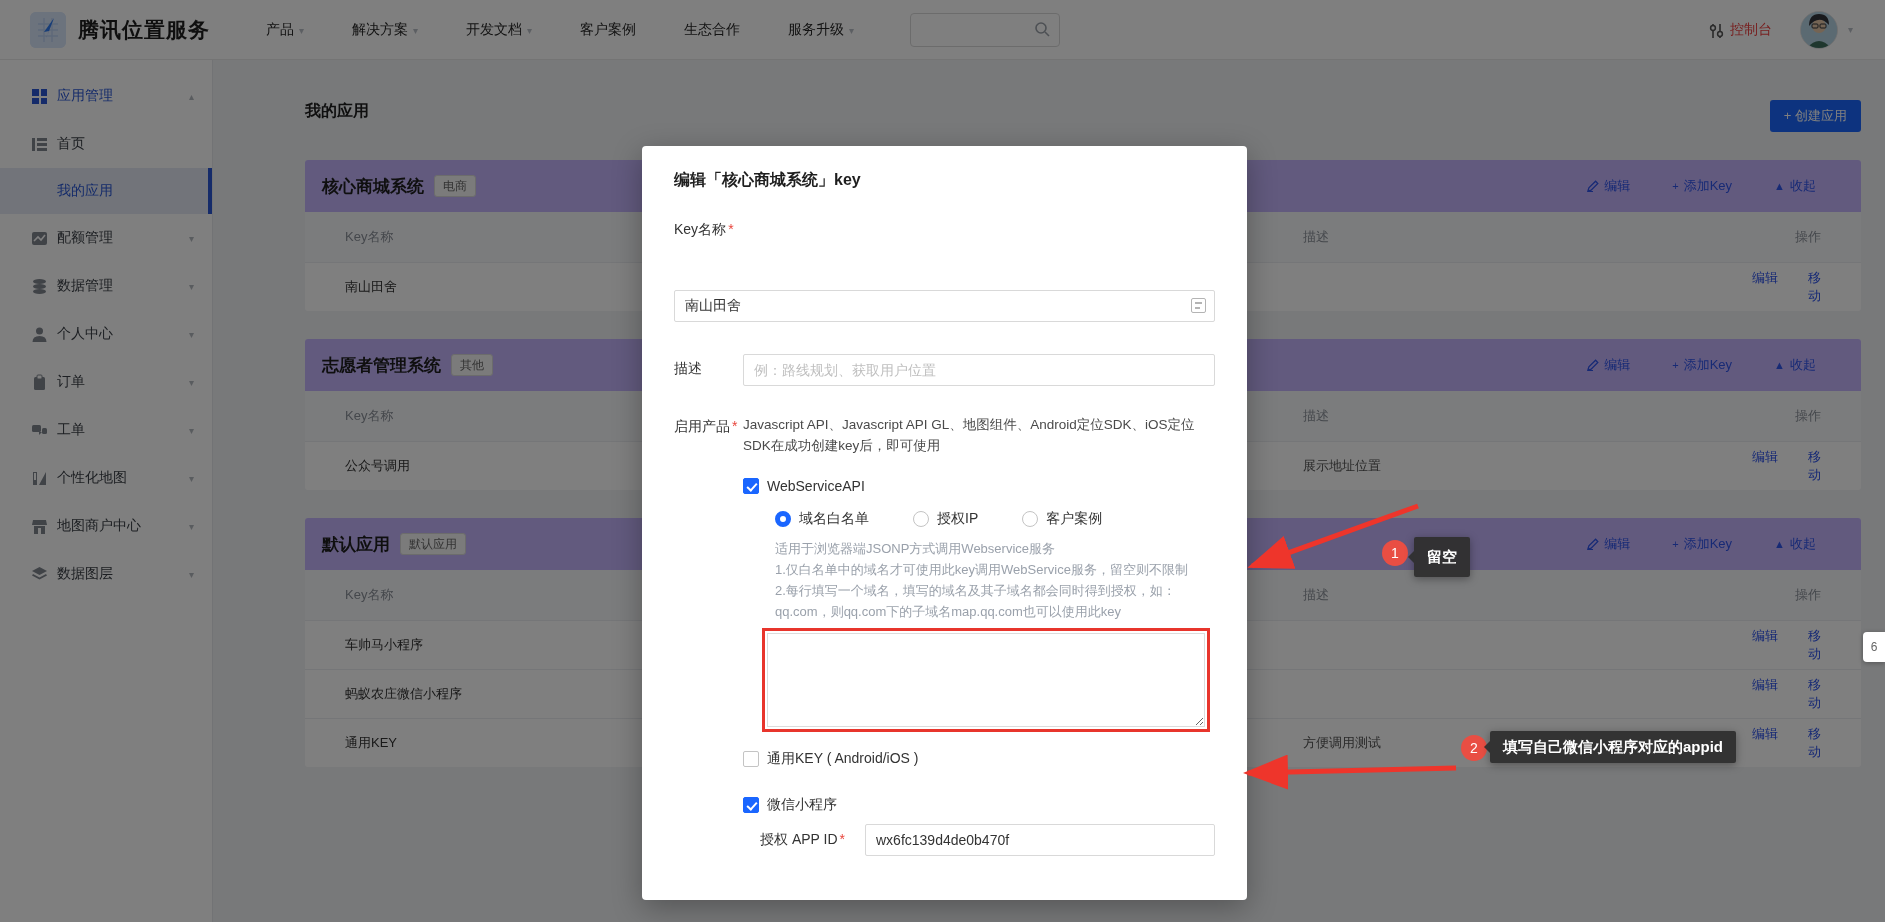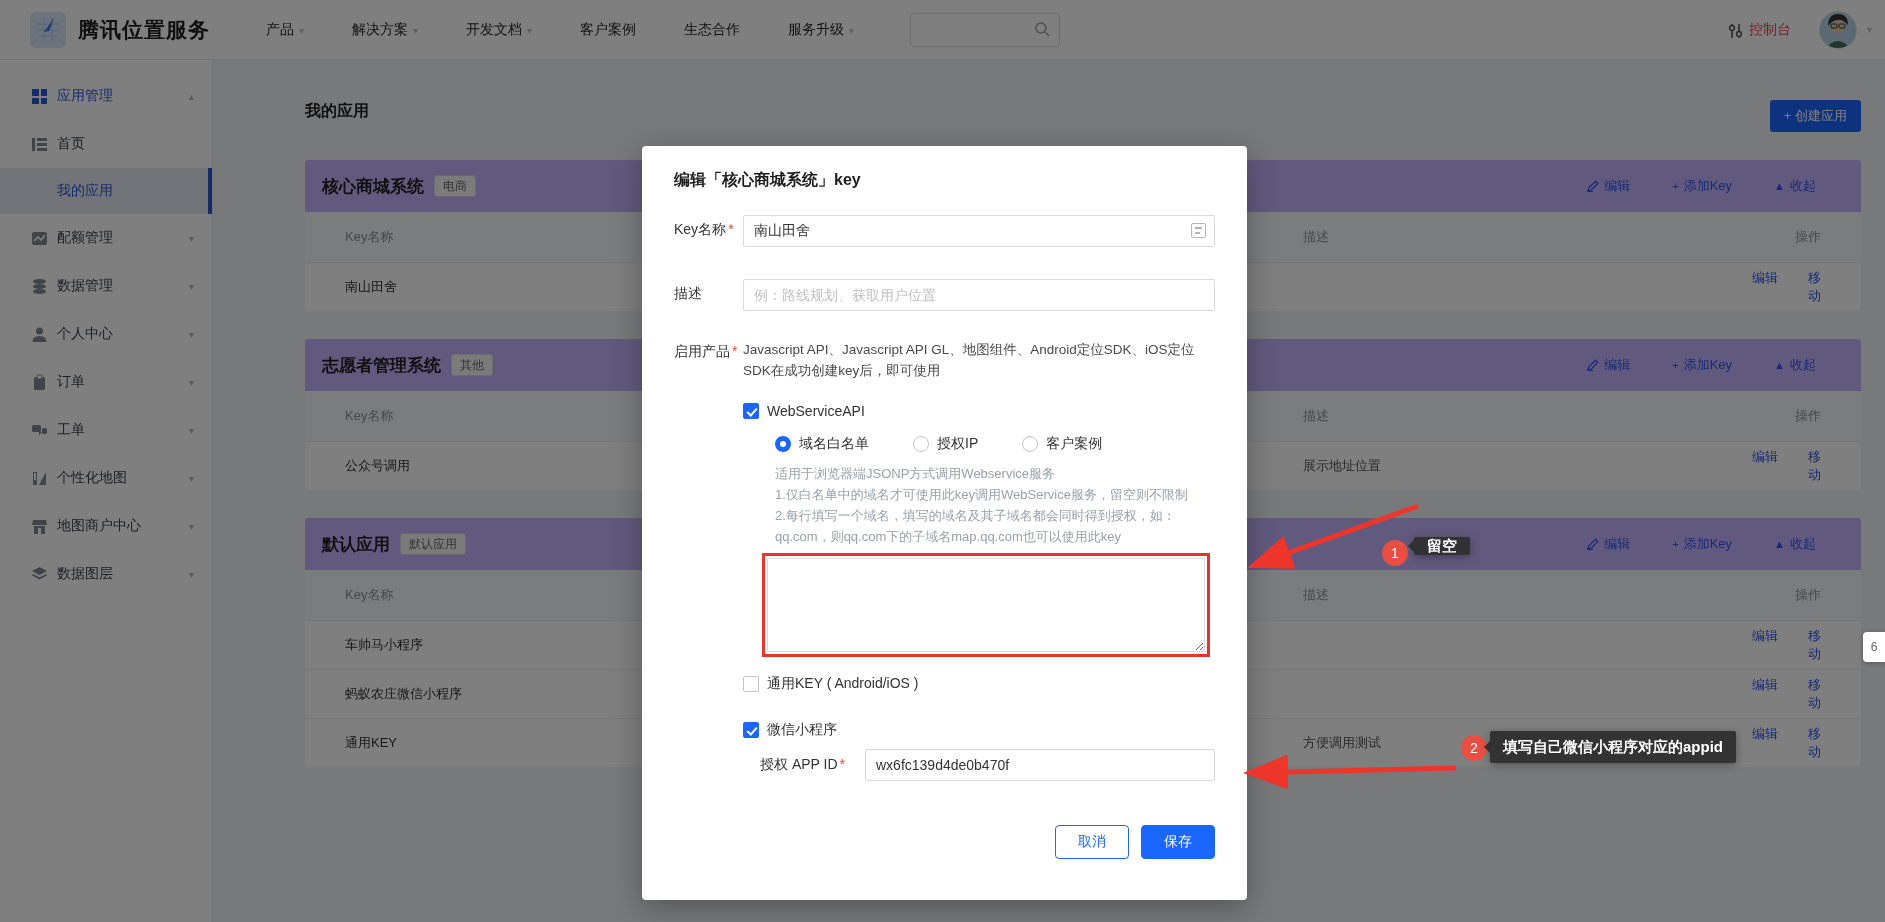--- a/index.html
+++ b/index.html
@@ -5,21 +5,21 @@
   html,body{margin:0;padding:0;}
   body{
     width:1885px;height:922px;position:relative;overflow:hidden;
     font-family:"Liberation Sans","DejaVu Sans",sans-serif;
     background:#f0f2f5;color:#333;
     -webkit-font-smoothing:antialiased;
   }
   a{text-decoration:none;cursor:pointer;}
   
   .navbar{position:absolute;top:0;left:0;right:0;height:60px;background:#fff;
-    border-bottom:1px solid #e8e8e8;display:flex;align-items:center;padding:0 13px 0 30px;box-sizing:border-box;z-index:10;}
+    border-bottom:1px solid #e8e8e8;display:flex;align-items:center;padding:0 32px 0 30px;box-sizing:border-box;z-index:10;}
   .brand{display:flex;align-items:center;gap:12px;}
   .brand-logo{width:36px;height:36px;border-radius:6px;background:#d9e6fb;position:relative;overflow:hidden;flex:0 0 36px;}
   .brand-logo svg{position:absolute;inset:0;}
   .brand-name{font-size:21px;font-weight:700;color:#1f1f1f;letter-spacing:1px;white-space:nowrap;}
   .nav-menu{display:flex;align-items:center;gap:48px;margin-left:56px;}
   .nav-item{font-size:14px;color:#262626;white-space:nowrap;}
   .nav-item .caret{color:#b9bec6;font-size:10px;margin-left:5px;}
   .nav-search{margin-left:56px;width:150px;height:34px;border:1px solid #d9d9d9;border-radius:4px;background:#fff;
     display:flex;align-items:center;justify-content:flex-end;padding:0 8px;box-sizing:border-box;}
   .nav-right{margin-left:auto;display:flex;align-items:center;gap:10px;}
@@ -57,21 +57,21 @@
   
   .float-badge{position:absolute;right:0;top:632px;width:22px;height:30px;background:#fff;border-radius:4px 0 0 4px;
     box-shadow:0 1px 5px rgba(0,0,0,.3);z-index:75;display:flex;align-items:center;justify-content:center;font-size:12px;color:#666;}
   
   .dim{position:absolute;inset:0;background:rgba(0,0,0,.5);z-index:50;}
   
   .modal{position:absolute;left:642px;top:146px;width:605px;height:754px;background:#fff;border-radius:4px;
     box-shadow:0 8px 30px rgba(0,0,0,.3);z-index:60;box-sizing:border-box;padding:24px 32px;overflow:hidden;}
   .m-title{font-size:16px;font-weight:700;color:#1f1f1f;margin-bottom:24px;}
   .form-row{display:flex;margin-top:32px;}
-  .form-row.first{margin-top:0;}
+  .form-row.first{margin-top:0;flex-direction:column;}
   .flabel{flex:0 0 69px;font-size:14px;color:#333;padding-top:6px;}
   .req{color:#e8453c;margin-left:2px;}
   .fctrl{flex:1;position:relative;}
   .tinput{width:100%;height:32px;box-sizing:border-box;border:1px solid #d9d9d9;border-radius:2px;padding:0 30px 0 10px;
     font-size:14px;color:#333;font-family:inherit;outline:none;background:#fff;}
   .tinput.noicon{padding-right:10px;}
   .tinput::placeholder{color:#bfbfbf;}
   .suffix-icon{position:absolute;right:9px;top:8px;width:15px;height:15px;border:1px solid #b4b4b4;border-radius:2px;box-sizing:border-box;}
   .suffix-icon::after{content:"";position:absolute;left:3px;top:3px;right:3px;height:2px;background:#b4b4b4;}
   .suffix-icon::before{content:"";position:absolute;left:3px;bottom:3px;width:5px;height:2px;background:#b4b4b4;}
@@ -98,21 +98,21 @@
   .btn{height:34px;padding:0 22px;border-radius:4px;font-size:14px;font-family:inherit;cursor:pointer;}
   .btn.ghost{background:#fff;border:1px solid #1a66ff;color:#1a66ff;}
   .btn.primary{background:#1a66ff;border:1px solid #1a66ff;color:#fff;}
   
   .anno-svg{position:absolute;inset:0;z-index:80;pointer-events:none;}
   .anno-circle{position:absolute;width:26px;height:26px;border-radius:50%;background:#e94e43;color:#fff;
     display:flex;align-items:center;justify-content:center;font-size:14px;z-index:81;}
   .anno-tip{position:absolute;background:rgba(47,47,47,.95);color:#fff;border-radius:2px;z-index:81;
     display:flex;align-items:center;padding:0 13px;white-space:nowrap;box-shadow:0 2px 8px rgba(0,0,0,.35);}
   .anno-tip::before{content:"";position:absolute;left:-6px;top:50%;margin-top:-6px;border:6px solid transparent;border-right-color:rgba(47,47,47,.95);border-left:none;}
-  .anno-tip.t1{left:1414px;top:537px;height:18px;font-size:15px;font-weight:700;}
+  .anno-tip.t1{left:1414px;top:537px;height:40px;font-size:15px;font-weight:700;}
   .anno-tip.t2{left:1490px;top:731px;height:32px;font-size:15px;font-weight:700;}
   .anno-circle.c1{left:1382px;top:540px;}
   .anno-circle.c2{left:1461px;top:735px;}
 </style>
 </head>
 <body>
 
 <div class="navbar">
   <div class="brand">
     <span class="brand-logo">

